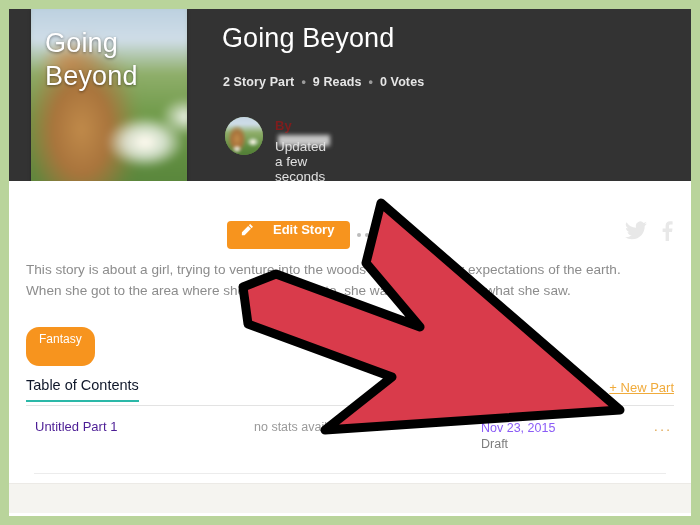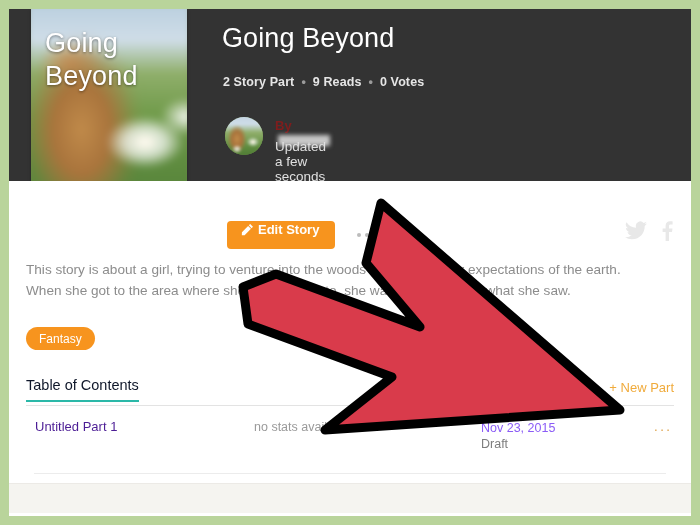--- a/index.html
+++ b/index.html
@@ -180,21 +180,21 @@
     padding: 0 16px 11px 13px;
     background: #f7941e;
     border: none;
     border-radius: 4px;
     color: #ffffff;
     font-size: 13px;
     font-weight: bold;
     font-family: "Liberation Sans", sans-serif;
     display: flex;
     align-items: center;
-    gap: 4px;
+    gap: 19px;
     cursor: pointer;
   }
   .pencil-icon { display: block; width: 14px; height: 14px; }
   .dots-menu {
     position: absolute;
     left: 348px;
     top: 52px;
     display: flex;
     gap: 4px;
     cursor: pointer;
@@ -226,21 +226,21 @@
   .tags {
     position: absolute;
     left: 17px;
     top: 146px;
   }
   .tag {
     display: inline-block;
     background: #f7941e;
     color: #ffffff;
     font-size: 12px;
-    padding: 5px 13px 4px 13px;
+    padding: 5px 13px 20px 13px;
     border-radius: 13px;
     cursor: pointer;
   }
   .toc-bar {
     position: absolute;
     left: 17px;
     top: 196px;
     width: 648px;
     height: 28px;
     border-bottom: 1px solid #e3e3e3;
@@ -254,20 +254,21 @@
     padding-bottom: 7px;
     border-bottom: 2px solid #2bb8a8;
   }
   .new-part {
     position: absolute;
     right: 0;
     top: 3px;
     font-size: 13px;
     color: #f0ab3c;
     cursor: pointer;
+    text-decoration: underline;
   }
   .part-row {
     position: absolute;
     left: 17px;
     top: 238px;
     width: 648px;
     height: 44px;
   }
   .part-title {
     position: absolute;

